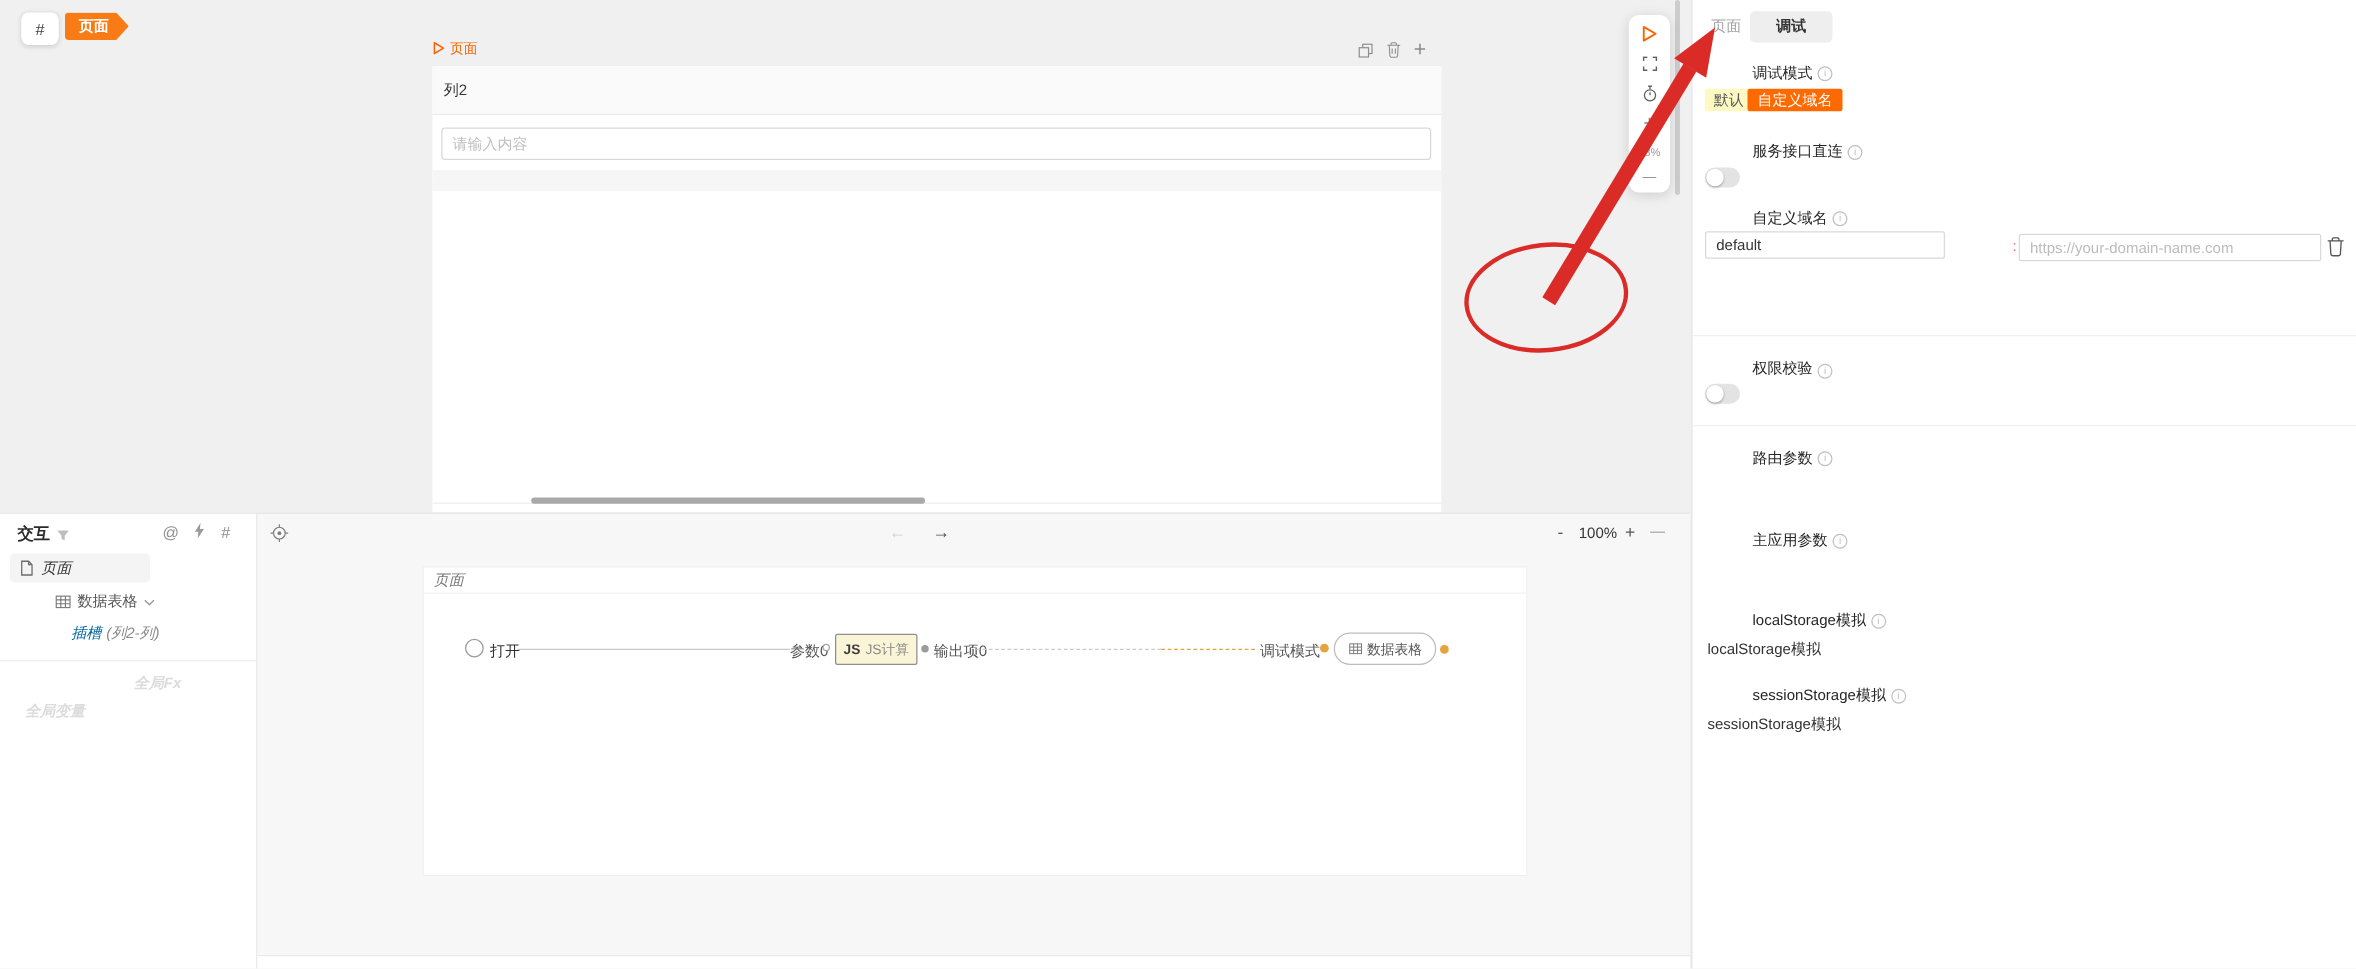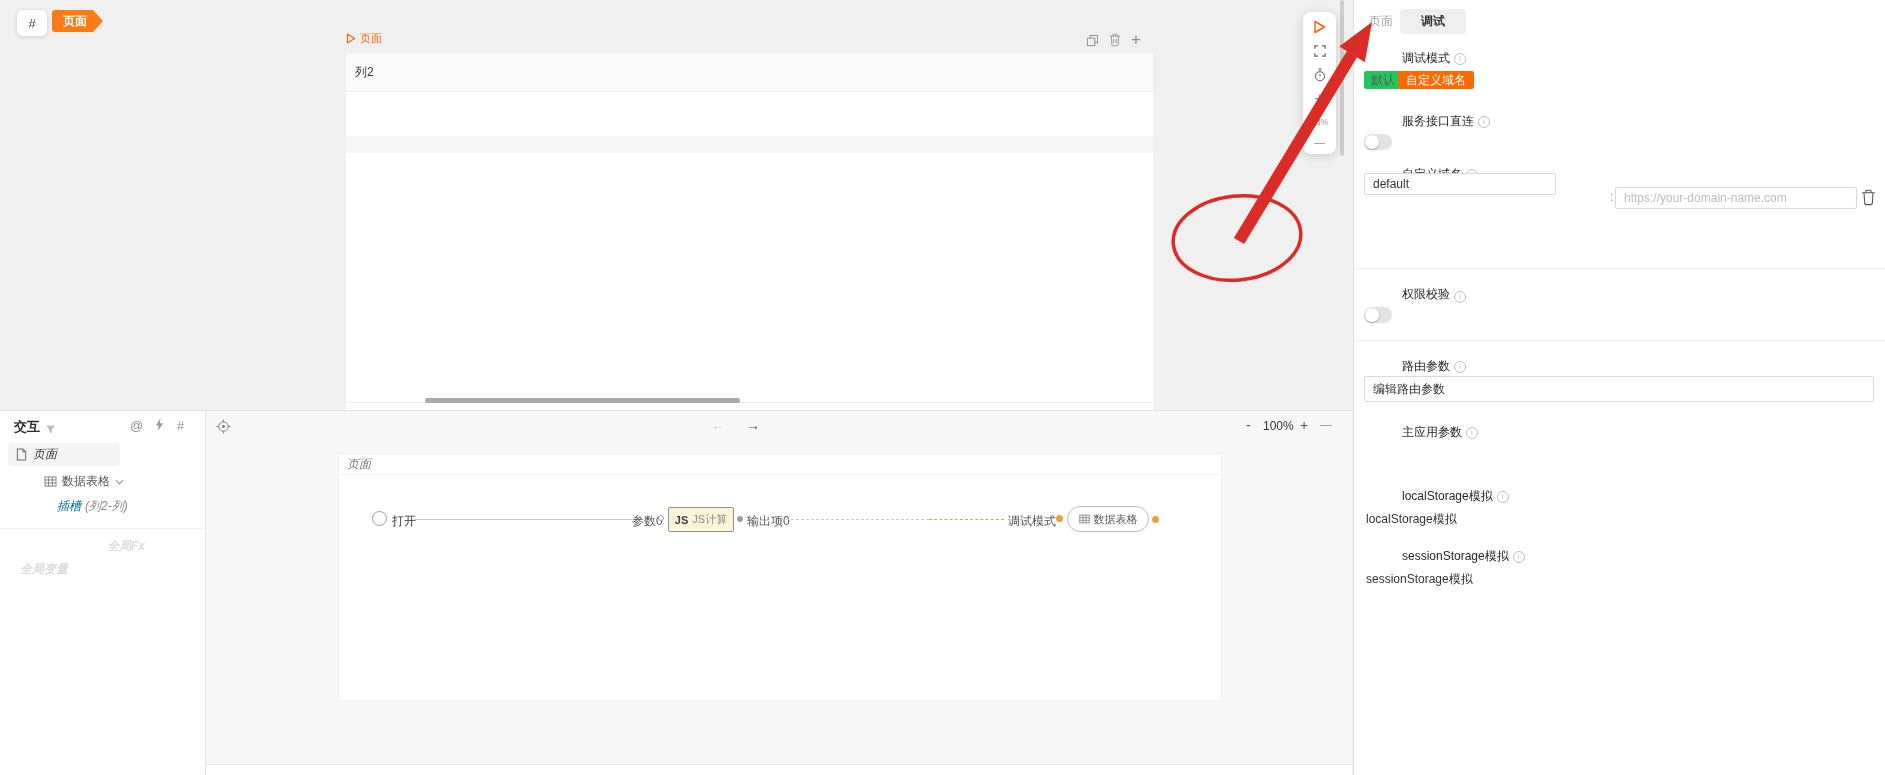--- a/index.html
+++ b/index.html
@@ -80,21 +80,21 @@
 
   
   .right-panel { left:1353px; top:0; width:532px; height:775px; background:#fff; border-left:1px solid #e1e1e1; }
   .rp-tab-page { position:absolute; left:15px; top:13px; font-size:12px; color:#a3a3a3; background:none; border:none; cursor:pointer; }
   .rp-tab-debug { position:absolute; left:46px; top:9px; padding:4px 21px; background:#eee; border:none; border-radius:4px;
     font-size:12px; font-weight:600; color:#333; cursor:pointer; }
   .rp-label { position:absolute; left:12px; display:flex; align-items:center; gap:4px; font-size:12px; color:#262626;margin-left:36px; }
   .info { display:inline-block; width:12px; height:12px; border:1px solid #bfbfbf; border-radius:50%; color:#bfbfbf;
     font-size:8px; line-height:10px; text-align:center; font-style:normal; cursor:pointer; }
   .info::before { content:"i"; }
-  .seg-default { position:absolute; left:10px; top:71px; height:18px; line-height:18px; padding:0 7px; background:#22c55e;
+  .seg-default { position:absolute; left:10px; top:71px; height:18px; line-height:18px; padding:0 7px; background:#fef9c3;
     color:#595959; font-size:12px; border:none; border-radius:2px; cursor:pointer; }
   .seg-custom { position:absolute; left:44px; top:71px; height:18px; line-height:18px; padding:0 8px; background:#ff6a00;
     color:#fff; font-size:12px; border:none; border-radius:2px; cursor:pointer; }
   .toggle { position:absolute; left:10px; width:28px; height:16px; border-radius:8px; background:#e3e3e3; cursor:pointer; }
   .toggle::after { content:""; position:absolute; left:1px; top:1px; width:14px; height:14px; border-radius:50%;
     background:#fff; box-shadow:0 1px 2px rgba(0,0,0,.3); }
   .rp-input { position:absolute; border:1px solid #d9d9d9; border-radius:2px; font-size:12px; color:#333;
     padding:0 8px; outline:none; background:#fff; }
   .rp-input::placeholder { color:#bcbcbc; }
   .kv-colon { position:absolute; left:256px; top:190px; font-size:12px; color:#f56c6c; }
@@ -135,20 +135,21 @@
           <path d="M5.5 6.5 v5 M8.5 6.5 v5" stroke="#8c8c8c"></path>
         </svg>
     </button>
     <button class="icon-btn">
       <span class="plus-glyph">+</span>
     </button>
   </div>
 
   <div class="abs component-card">
     <div class="col-header">列2</div>
+    <input class="content-input" placeholder="请输入内容" style="">
     <div class="table-strip"></div>
     <div class="table-bottom"></div>
     <div class="h-scroll"></div>
   </div>
 
   <div class="abs float-toolbar">
     <button class="icon-btn">
       <svg width="13" height="14" viewBox="0 0 13 14">
           <path d="M2 1.5 L11.5 7 L2 12.5 Z" fill="none" stroke="#fa6400" stroke-width="1.5" stroke-linejoin="round"></path>
         </svg>
@@ -279,21 +280,21 @@
     <div class="rp-label" style="top:113px;">
       <span>服务接口直连</span>
       <i class="info"></i>
     </div>
     <div class="toggle" style="top:134px;"></div>
 
     <div class="rp-label" style="top:166px;">
       <span>自定义域名</span>
       <i class="info"></i>
     </div>
-    <input class="rp-input" style="left: 10px; top: 173px; width: 192px; height: 22px;" value="default">
+    <input class="rp-input" style="left: 10px; top: 185px; width: 192px; height: 22px;" value="default">
     <span class="kv-colon">:</span>
     <input class="rp-input" style="left: 261px; top: 187px; width: 242px; height: 22px;" placeholder="https://your-domain-name.com">
     <button class="kv-trash">
       <svg width="15" height="17" viewBox="0 0 14 16">
           <path d="M1 3.5 h12 M4.5 3.5 V2.2 a1 1 0 0 1 1-1 h3 a1 1 0 0 1 1 1 V3.5 M2.8 3.5 l.6 9.8 a1.5 1.5 0 0 0 1.5 1.4 h4.2 a1.5 1.5 0 0 0 1.5-1.4 l.6-9.8" fill="none" stroke="#555"></path>
         </svg>
     </button>
 
     <div class="rp-divider" style="top:268px;"></div>
 
@@ -302,21 +303,20 @@
       <i class="info"></i>
     </div>
     <div class="toggle" style="top:307px;"></div>
 
     <div class="rp-divider" style="top:340px;"></div>
 
     <div class="rp-label" style="top:358px;">
       <span>路由参数</span>
       <i class="info"></i>
     </div>
-    <input class="rp-input" style="left: 10px; top: 376px; width: 510px; height: 26px;" value="编辑路由参数">
 
     <div class="rp-label" style="top:424px;">
       <span>主应用参数</span>
       <i class="info"></i>
     </div>
 
     <div class="rp-label" style="top:488px;">
       <span>localStorage模拟</span>
       <i class="info"></i>
     </div>

